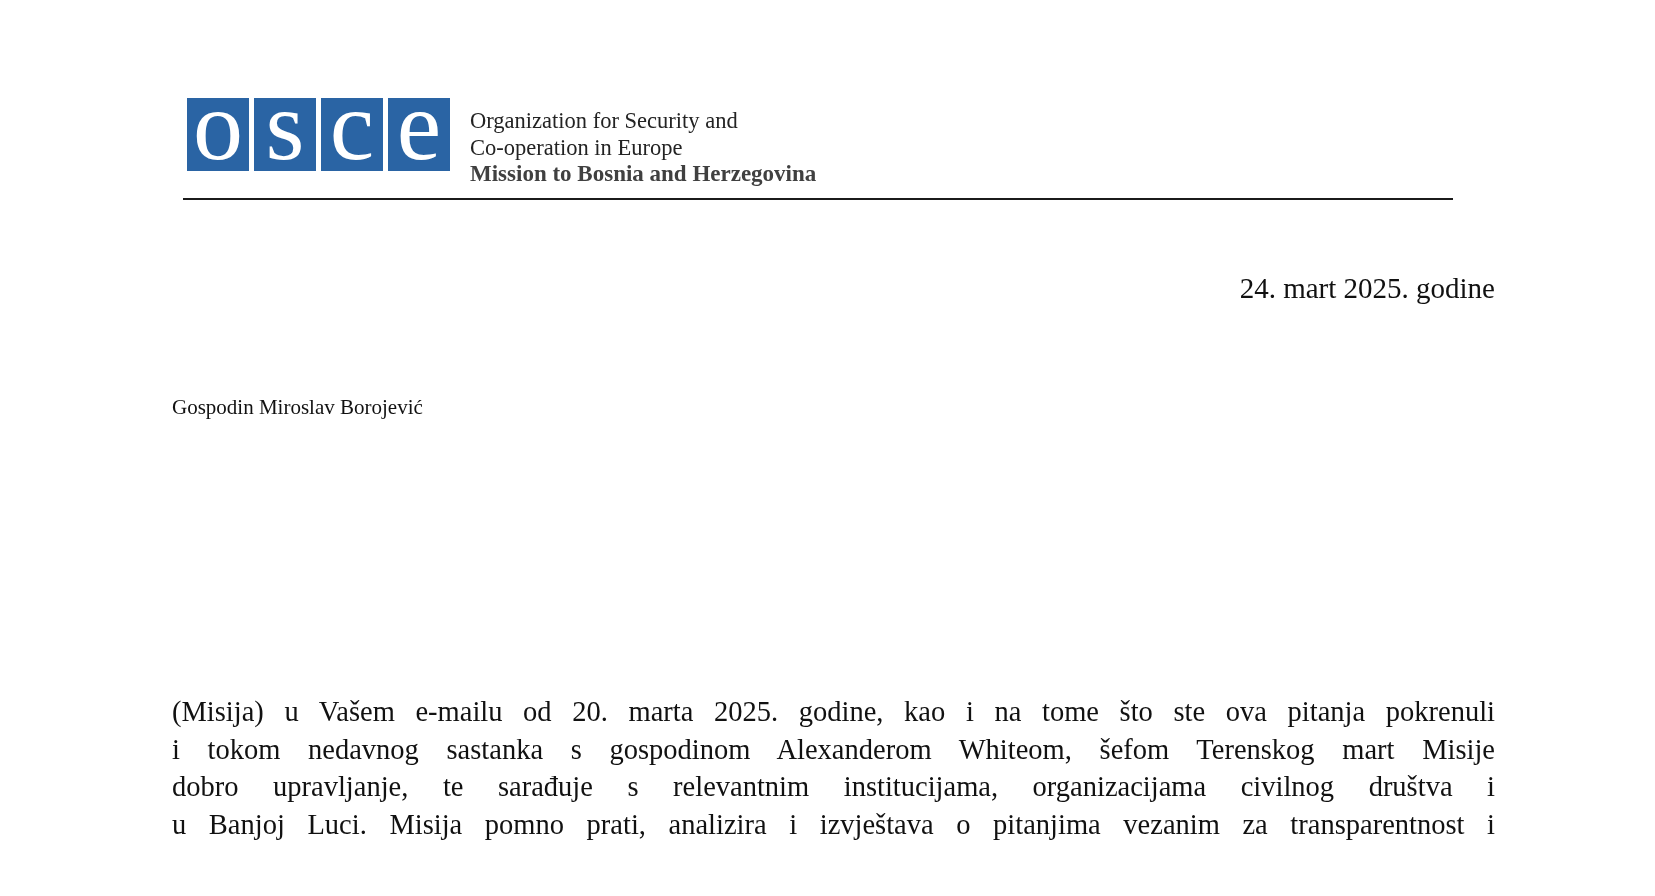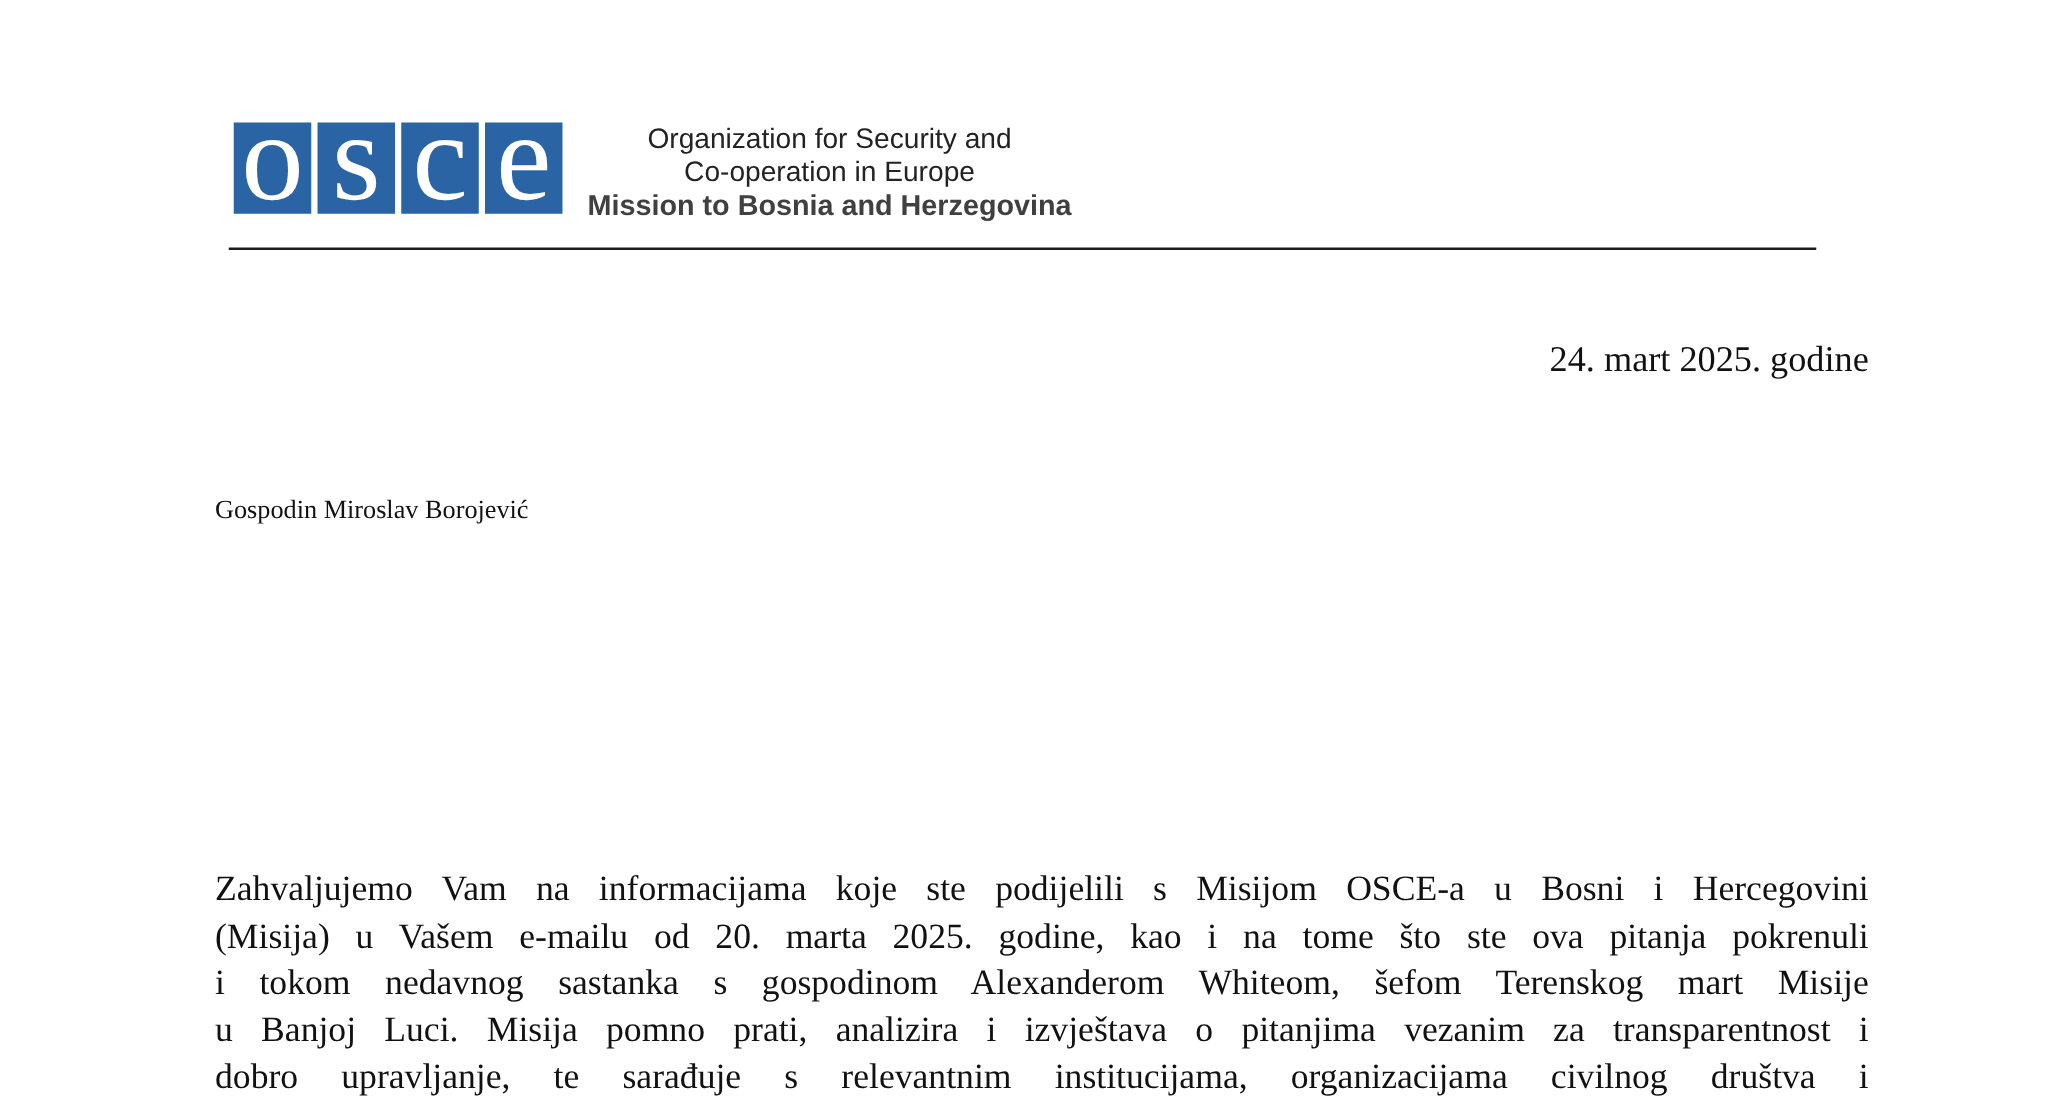--- a/index.html
+++ b/index.html
@@ -34,27 +34,26 @@
   }
   .logo-sq span{
     font-family:"Liberation Serif", serif;
     font-size:100px;
     line-height:1;
     color:#ffffff;
     transform:translateY(-9px);
   }
   .org-block{
     position:absolute;
-    left:470px; top:98px;
-    font-family:Liberation Sans, sans-serif;
+    left:470px; top:108px;
+    font-family:Liberation Serif, serif;
     font-size:22.5px;
     line-height:26.5px;
     color:#232323;
     white-space:nowrap;
-    text-align:center;
   }
   .org-block .bold{
     font-weight:bold;
     color:#404040;
     font-size:23px;
   }
   .rule{
     position:absolute;
     left:183px; top:198px;
     width:1270px; height:2px;
@@ -124,20 +123,19 @@
   <div class="rule"></div>
 
   <div class="date-line">24. mart 2025. godine</div>
 
   <div class="recipient">
     <div>Gospodin Miroslav Borojević</div>
   </div>
 
 
   <div class="body-par">
-    <div class="jline">Zahvaljujemo Vam na informacijama koje ste podijelili s Misijom OSCE-a u Bosni i Hercegovini</div>
     <div class="jline">(Misija) u Vašem e-mailu od 20. marta 2025. godine, kao i na tome što ste ova pitanja pokrenuli</div>
     <div class="jline">i tokom nedavnog sastanka s gospodinom Alexanderom Whiteom, šefom Terenskog mart Misije</div>
+    <div class="jline">dobro upravljanje, te sarađuje s relevantnim institucijama, organizacijama civilnog društva i</div>
     <div class="jline">u Banjoj Luci. Misija pomno prati, analizira i izvještava o pitanjima vezanim za transparentnost i</div>
-    <div class="jline">dobro upravljanje, te sarađuje s relevantnim institucijama, organizacijama civilnog društva i</div>
   </div>
 
 </div>
 
 </body></html>

